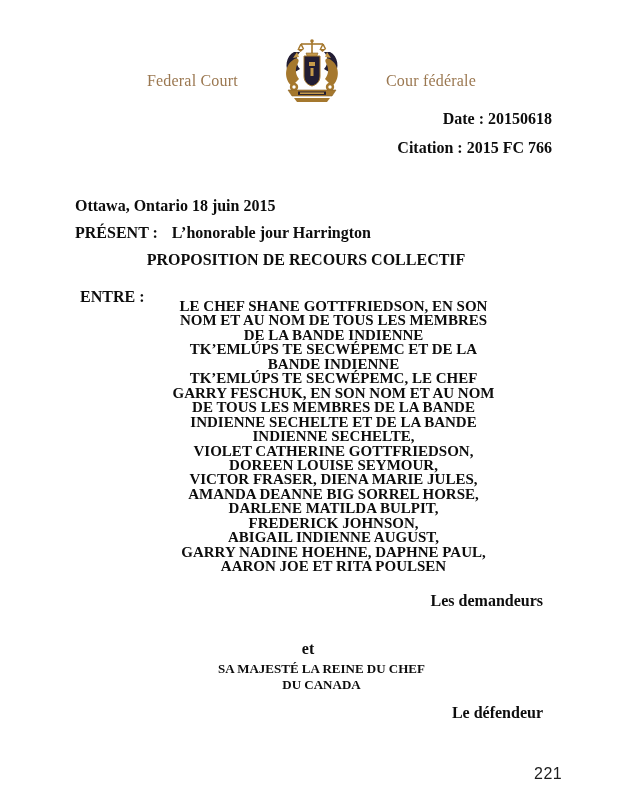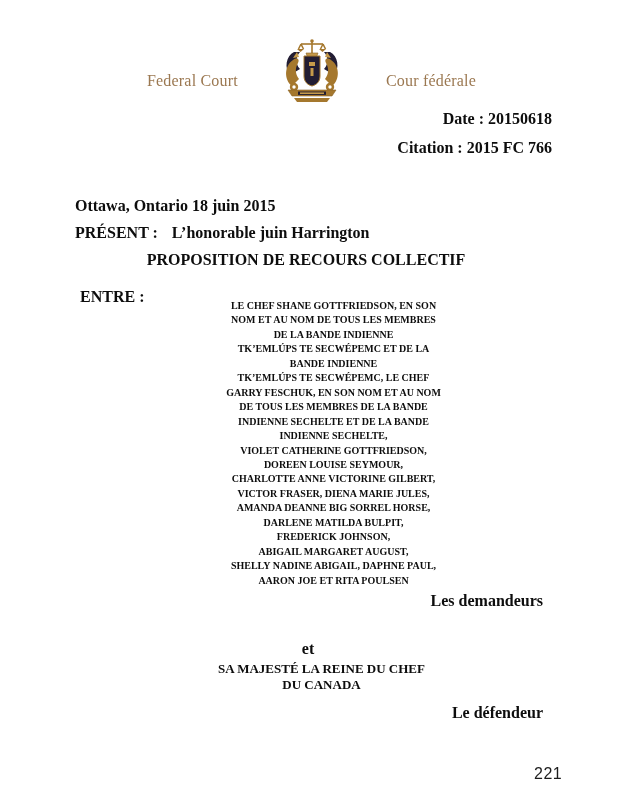--- a/index.html
+++ b/index.html
@@ -30,21 +30,21 @@
   .meta-line{height:29px;line-height:29px;white-space:nowrap;}
   
   .bold13{font-weight:bold;font-size:16px;white-space:nowrap;}
   .line-ottawa{position:absolute;top:197px;left:75px;}
   .line-present{position:absolute;top:224px;left:75px;}
   .present-value{margin-left:14px;}
   .line-proposition{position:absolute;top:251px;left:0;right:11px;text-align:center;}
   .line-entre{position:absolute;top:288px;left:80px;text-align:right;}
   .plaintiffs{
     position:absolute;top:299px;left:0;right:0;
-    text-align:center;font-weight:bold;font-size:10px;line-height:14.45px;padding-left:44px;
+    text-align:center;font-weight:bold;font-size:15px;line-height:14.45px;padding-left:44px;
   }
   .role-plaintiffs{position:absolute;top:592px;right:80px;}
   .line-et{position:absolute;top:632px;left:0;right:7px;text-align:center;margin-top:8px;}
   .defendant{
     position:absolute;top:661px;left:0;right:0;
     text-align:center;font-weight:bold;font-size:13px;line-height:15.5px;margin-left:20px;
   }
   .role-defendant{position:absolute;top:704px;right:80px;}
   .page-number{
     position:absolute;top:765px;left:534px;
@@ -102,47 +102,46 @@
   </div>
 
   <div class="meta-block">
     <div class="meta-line">Date : 20150618</div>
     <div class="meta-line">Citation : 2015 FC 766</div>
   </div>
 
   <div class="bold13 line-ottawa">Ottawa, Ontario 18 juin 2015</div>
 
   <div class="bold13 line-present">
-    <span>PRÉSENT :</span><span class="present-value">L’honorable juin Harrington</span>
+    <span>PRÉSENT :</span><span class="present-value">L’honorable jour Harrington</span>
   </div>
 
   <div class="bold13 line-proposition">PROPOSITION DE RECOURS COLLECTIF</div>
 
   <div class="bold13 line-entre">ENTRE :</div>
 
   <div class="plaintiffs">
     <div>LE CHEF SHANE GOTTFRIEDSON, EN SON</div>
     <div>NOM ET AU NOM DE TOUS LES MEMBRES</div>
     <div>DE LA BANDE INDIENNE</div>
     <div>TK’EMLÚPS TE SECWÉPEMC ET DE LA</div>
     <div>BANDE INDIENNE</div>
     <div>TK’EMLÚPS TE SECWÉPEMC, LE CHEF</div>
     <div>GARRY FESCHUK, EN SON NOM ET AU NOM</div>
     <div>DE TOUS LES MEMBRES DE LA BANDE</div>
     <div>INDIENNE SECHELTE ET DE LA BANDE</div>
     <div>INDIENNE SECHELTE,</div>
     <div>VIOLET CATHERINE GOTTFRIEDSON,</div>
     <div>DOREEN LOUISE SEYMOUR,</div>
-    <div>CHARLOTTE ANNE VICTORINE GILBERT,</div>
     <div>VICTOR FRASER, DIENA MARIE JULES,</div>
     <div>AMANDA DEANNE BIG SORREL HORSE,</div>
     <div>DARLENE MATILDA BULPIT,</div>
     <div>FREDERICK JOHNSON,</div>
-    <div>ABIGAIL MARGARET AUGUST,</div>
-    <div>SHELLY NADINE ABIGAIL, DAPHNE PAUL,</div>
+    <div>ABIGAIL INDIENNE AUGUST,</div>
+    <div>GARRY NADINE HOEHNE, DAPHNE PAUL,</div>
     <div>AARON JOE ET RITA POULSEN</div>
   </div>
 
   <div class="bold13 role-plaintiffs">Les demandeurs</div>
 
   <div class="bold13 line-et">et</div>
 
   <div class="defendant">
     <div>SA MAJESTÉ LA REINE DU CHEF</div>
     <div>DU CANADA</div>

